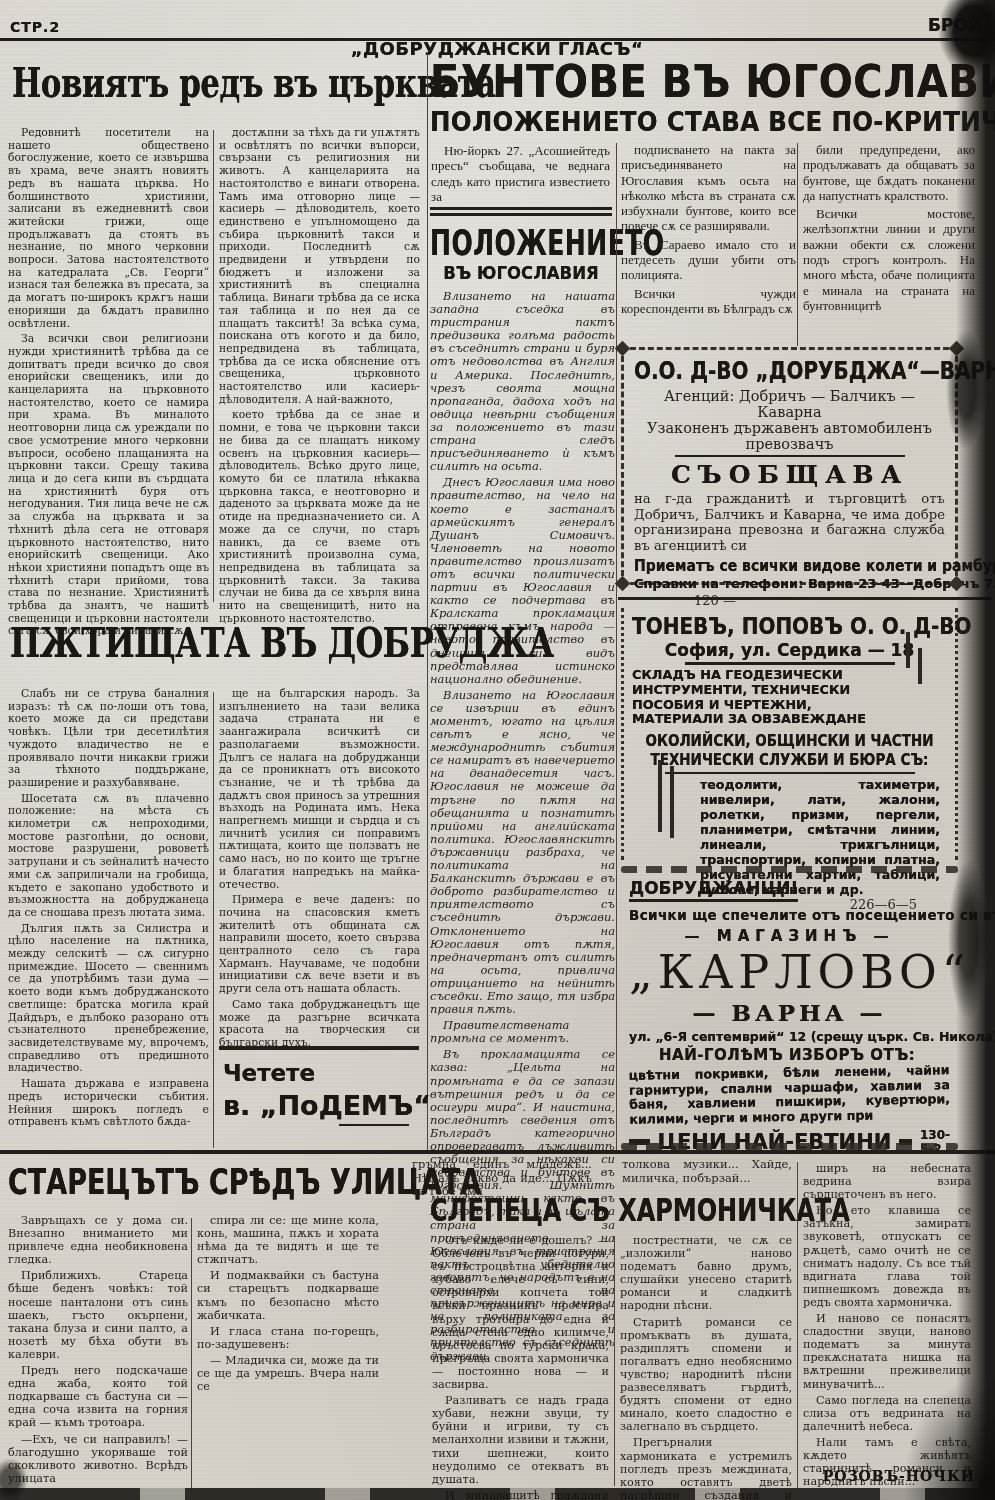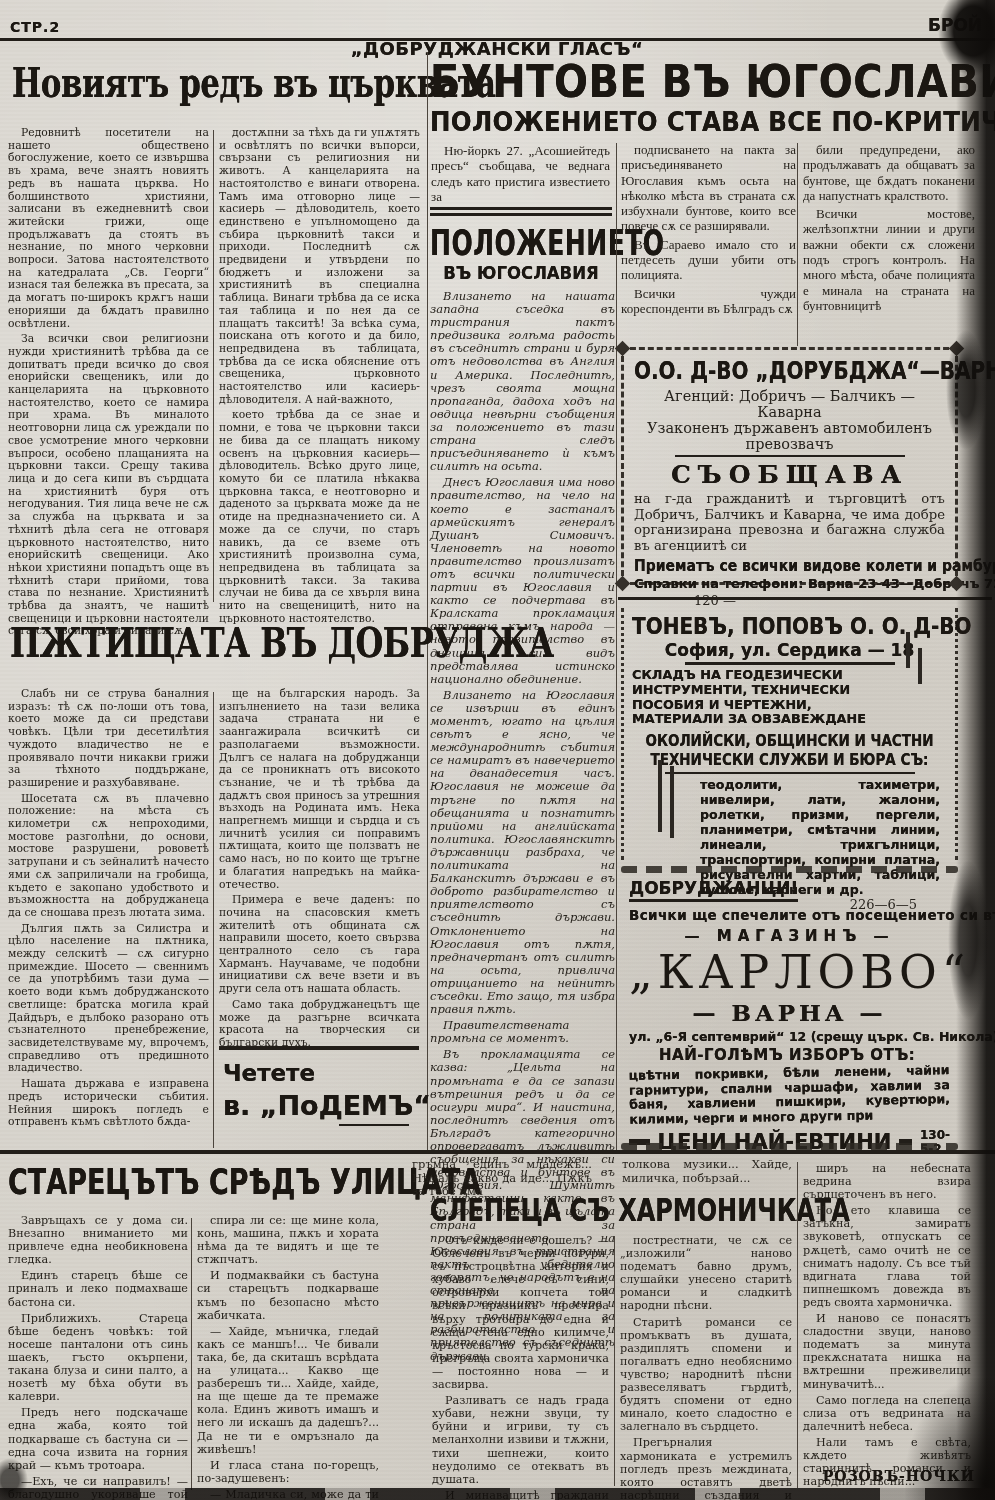--- a/index.html
+++ b/index.html
@@ -173,29 +173,27 @@
   <div class="sans hl" style="font-size:23px;margin:10px 0 0 4px;">Четете</div>
   <div class="sans hl nowrap" style="font-size:27px;margin:4px 0 0 4px;">в. „ПоДЕМЪ“</div>
   <div style="width:70px;height:2px;background:#221e19;margin:3px 0 0 120px;"></div>
 </div>
 
 <div class="rule-h" style="left:0;top:1150px;width:995px;height:4px;"></div>
 
 <div class="abs ctr sans hl headline-om nowrap" style="left:8px;top:1161px;width:414px;">СТАРЕЦЪТЪ СРѢДЪ УЛИЦАТА</div>
 <div class="col body-m" style="left:8px;top:1214px;width:180px;">
     <p>Завръщахъ се у дома си. Внезапно вниманието ми привлече една необикновена гледка.</p>
-    <p>Единъ старецъ бѣше се приналъ и леко подмахваше бастона си.</p>
     <p>Приближихъ. Стареца бѣше беденъ човѣкъ: той носеше панталони отъ синь шаекъ, гъсто окърпени, такана блуза и сини палто, а нозетѣ му бѣха обути въ калеври.</p>
     <p>Предъ него подскачаше една жаба, която той подкарваше съ бастуна си — една соча извита на горния край — къмъ тротоара.</p>
     <p>—Ехъ, че си направилъ! — благодушно укоряваше той скокливото животно. Всрѣдъ улицата</p>
   </div>
 <div class="col body-m" style="left:197px;top:1214px;width:182px;">
     <p>спира ли се: ще мине кола, конь, машина, пѫкъ и хората нѣма да те видятъ и ще те стжпчатъ.</p>
     <p>И подмаквайки съ бастуна си старецътъ подкарваше къмъ по безопасно мѣсто жабичката.</p>
-    <p>— Хайде, мъничка, гледай какъ се маншъ!... Че бивали така, бе, да скиташъ всрѣдата на улицата... Какво ще разберешъ ти... Хайде, хайде, на ще щеше да те премаже кола. Единъ животъ имашъ и него ли искашъ да дадешъ?... Да не ти е омръзнало да живѣешъ!</p>
     <p>И гласа стана по-горещъ, по-задушевенъ:</p>
     <p>— Младичка си, може да ти се ще да умрешъ. Вчера нали се</p>
   </div>
 <div class="rule-v" style="left:191px;top:1218px;height:272px;"></div>
 <div class="frag" style="left:412px;top:1158px;width:180px;">гръмна единъ младежъ... Нѣмалъ какво да иде... Пѫкъ за тебе има</div>
 <div class="frag" style="left:622px;top:1158px;width:170px;">толкова музики... Хайде, миличка, побързай...</div>
 
 <div class="abs ctr sans hl headline-bm nowrap" style="left:430px;top:1191px;width:362px;">СЛЕПЕЦА СЪ ХАРМОНИЧКАТА</div>
 <div class="col body-m" style="left:432px;top:1234px;width:177px;">
     <p>Отъ кѫде ли е дошелъ? — Облеченъ въ черни потури, съ пъстроцвѣтна антерия и хубаво елече съ сини, островърхи копчета той всѣки празникъ простира върху тротоара до една и сѫща стена едно килимче, кръстосва по турски крака, прегръща своята хармоничка — постоянно нова — и засвирва.</p>

